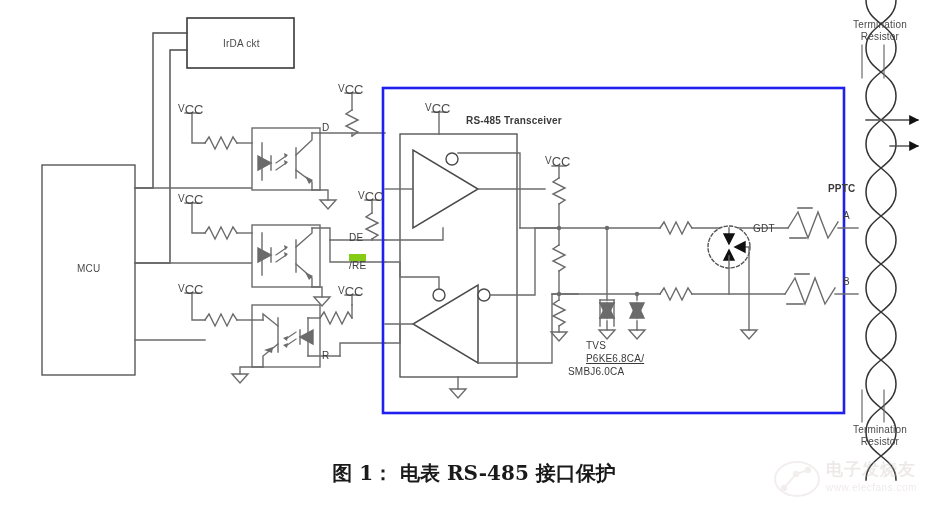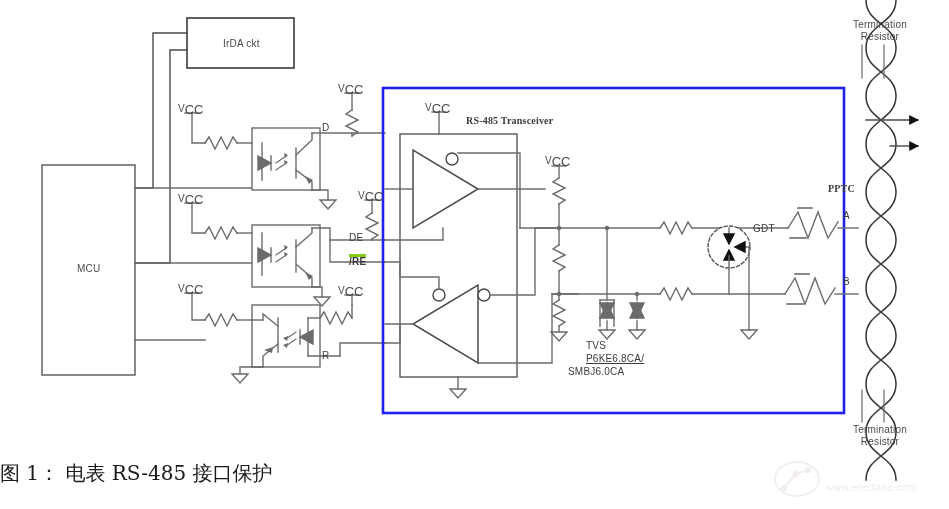--- a/index.html
+++ b/index.html
@@ -3,27 +3,27 @@
 <meta charset="utf-8">
 <style>
   html,body{margin:0;padding:0;background:#ffffff;}
   body{width:949px;height:509px;overflow:hidden;
        font-family:"Liberation Sans","DejaVu Sans",sans-serif;}
   #root{position:relative;width:949px;height:509px;background:#fff;}
   svg.layer{position:absolute;left:0;top:0;width:949px;height:509px;}
   .lbl{position:absolute;font-size:10px;color:#4a4a4a;white-space:nowrap;
        letter-spacing:.2px;font-family:"Liberation Sans","DejaVu Sans",sans-serif;}
   .lbl.dark{color:#3a3a3a;}
-  .lbl.bold{font-weight:bold;color:#3a3a3a;font-family:Liberation Serif, serif;}
+  .lbl.bold{font-weight:bold;color:#3a3a3a;}
   .vcc{position:absolute;font-size:10px;color:#4a4a4a;white-space:nowrap;}
   .vcc sub{font-size:13px;vertical-align:baseline;position:relative;top:2px;}
-  .ovl{border-top:3px solid #84cc16;padding-top:0px;display:inline-block;line-height:1.05;font-weight:bold;}
-  #caption{position:absolute;left:0;top:460px;width:948px;text-align:left;
+  .ovl{border-top:7px solid #84cc16;padding-top:0px;display:inline-block;line-height:1.05;}
+  #caption{position:absolute;left:0;top:460px;width:948px;text-align:center;
            font-size:20px;color:#1a1a1a;
-           font-family:"DejaVu Serif","Liberation Serif",serif;}
+           font-family:"DejaVu Serif","Liberation Serif",serif;font-weight:bold;}
   #wm{position:absolute;left:772px;top:456px;width:172px;height:50px;opacity:.30;}
   #wm .wmtxt{position:absolute;left:54px;top:2px;font-size:17px;color:#c9b7b7;
              font-family:"DejaVu Sans",sans-serif;font-weight:bold;letter-spacing:1px;}
   #wm .wmurl{position:absolute;left:54px;top:26px;font-size:10px;color:#cbb9b9;
              font-family:"Liberation Sans",sans-serif;letter-spacing:.5px;}
 </style>
 </head>
 <body>
 
 <div id="root">
@@ -322,16 +322,17 @@
   <div id="caption">图 1： 电表 RS-485 接口保护</div>
 
   <div id="wm">
     <svg width="50" height="46" viewBox="0 0 50 46">
       <ellipse cx="25" cy="23" rx="22" ry="17" fill="none" stroke="#d9c9c9" stroke-width="2"></ellipse>
       <path d="M12,32 L24,18 L36,14" fill="none" stroke="#d9c9c9" stroke-width="2"></path>
       <circle cx="12" cy="32" r="3.2" fill="#d9c9c9"></circle>
       <circle cx="24" cy="18" r="3.2" fill="#d9c9c9"></circle>
       <circle cx="36" cy="14" r="3.2" fill="#d9c9c9"></circle>
     </svg>
+    <div class="wmtxt">电子发烧友</div>
     <div class="wmurl">www.elecfans.com</div>
   </div>
 
 </div>
 
 </body></html>

